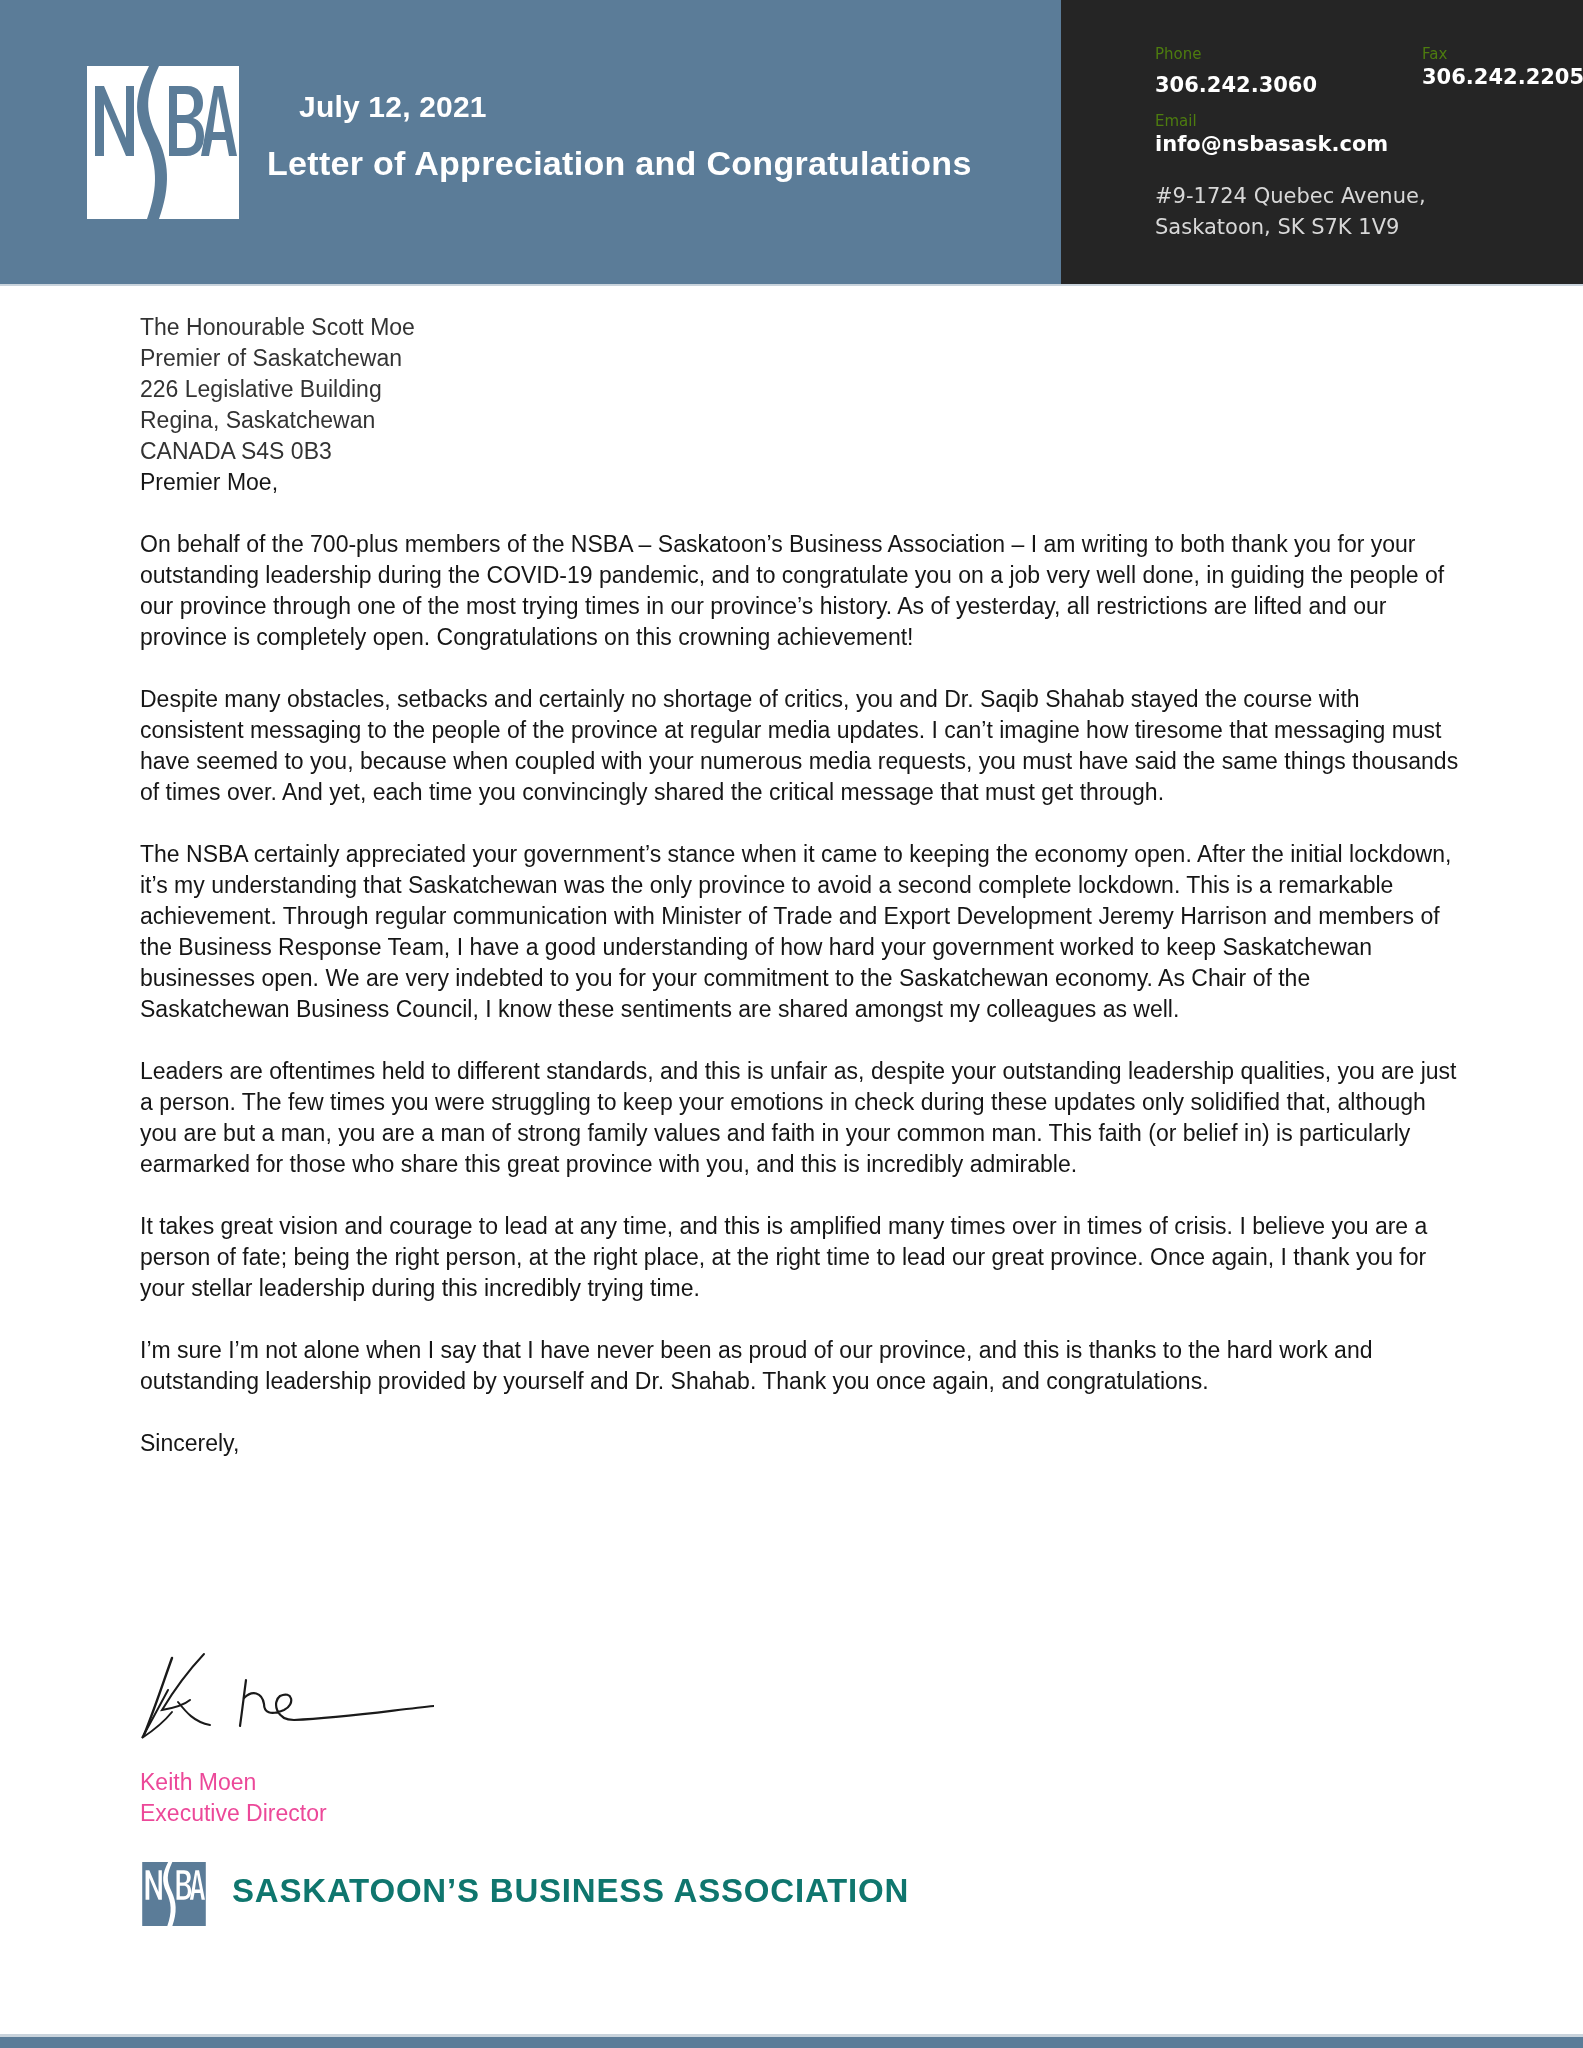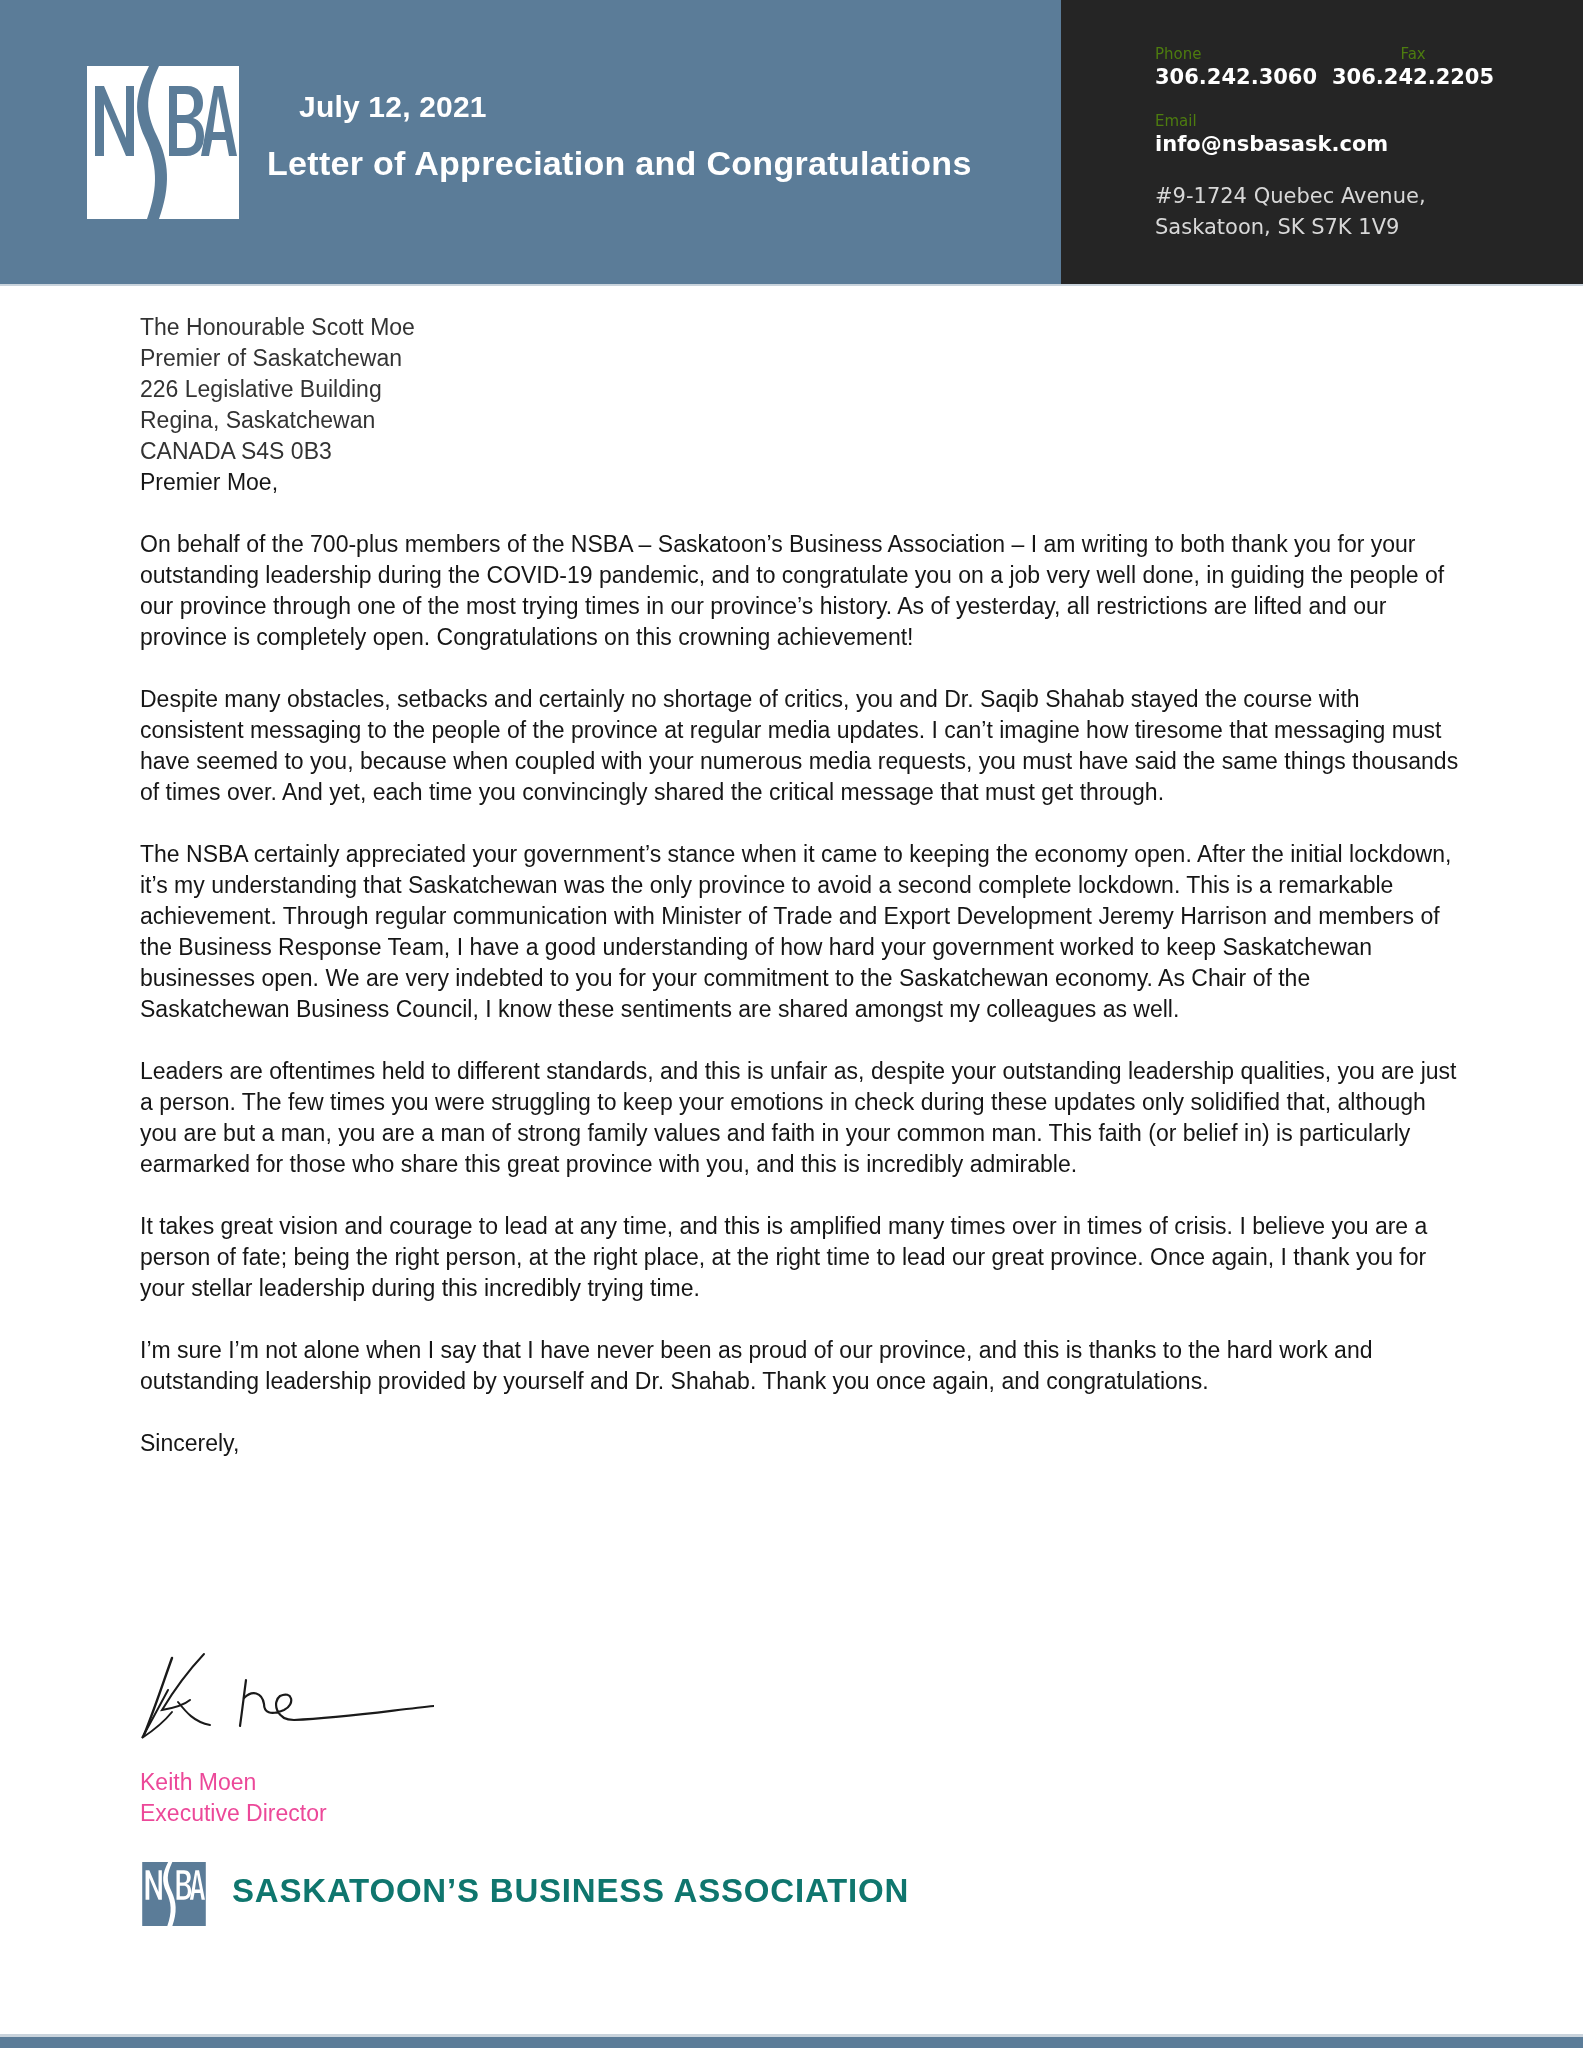--- a/index.html
+++ b/index.html
@@ -52,23 +52,23 @@
     <path d="M82 20 L100 20 C112 20 116 28 116 37 C116 45 112 50 106 52 C113 54 117 60 117 70 C117 82 111 90 99 90 L82 90 Z M90 28 L90 49 L98 49 C104 49 107 45 107 38 C107 31 104 28 98 28 Z M90 57 L90 82 L99 82 C106 82 109 78 109 70 C109 61 105 57 99 57 Z" fill="#5b7c98"></path>
 
     <path d="M127 20 L136 20 L150 90 L142 90 L139 74 L125 74 L122 90 L114 90 Z M131 30 L126 66 L138 66 Z" fill="#5b7c98"></path>
   </svg>
 
   <div class="header-date">July 12, 2021</div>
   <div class="header-title">Letter of Appreciation and Congratulations</div>
 
   <div class="contact" style="left:1155px; top:45px;">
     <div class="c-label">Phone</div>
-    <div class="c-value" style="margin-top:2px;">306.242.3060</div>
+    <div class="c-value" style="margin-top:10px;">306.242.3060</div>
   </div>
-  <div class="contact" style="left:1332px; top:45px;text-align:center;">
+  <div class="contact" style="left:1422px; top:45px;">
     <div class="c-label">Fax</div>
     <div class="c-value" style="margin-top:2px;">306.242.2205</div>
   </div>
   <div class="contact" style="left:1155px; top:112px;">
     <div class="c-label">Email</div>
     <div class="c-value" style="margin-top:2px;">info@nsbasask.com</div>
   </div>
   <div class="contact c-addr" style="left:1155px; top:181px;">
     <div>#9-1724 Quebec Avenue,</div>
     <div>Saskatoon, SK S7K 1V9</div>

